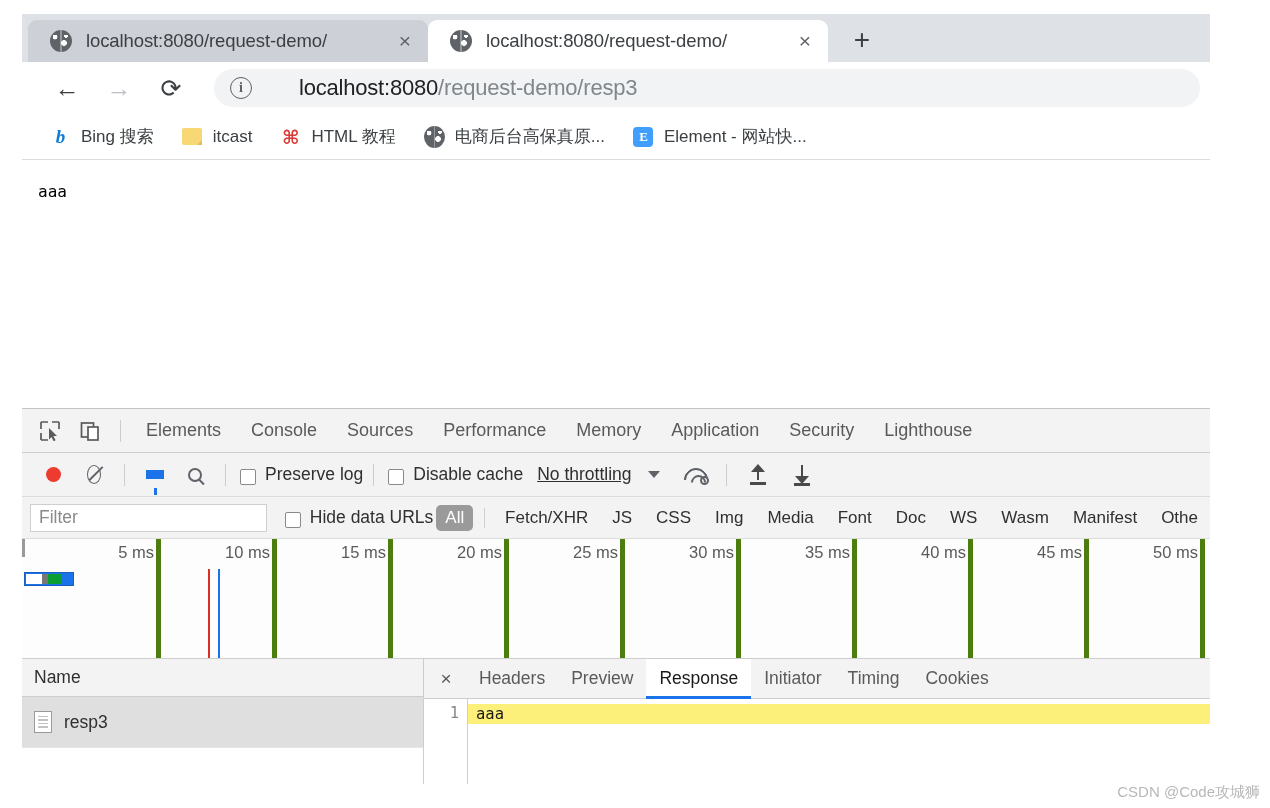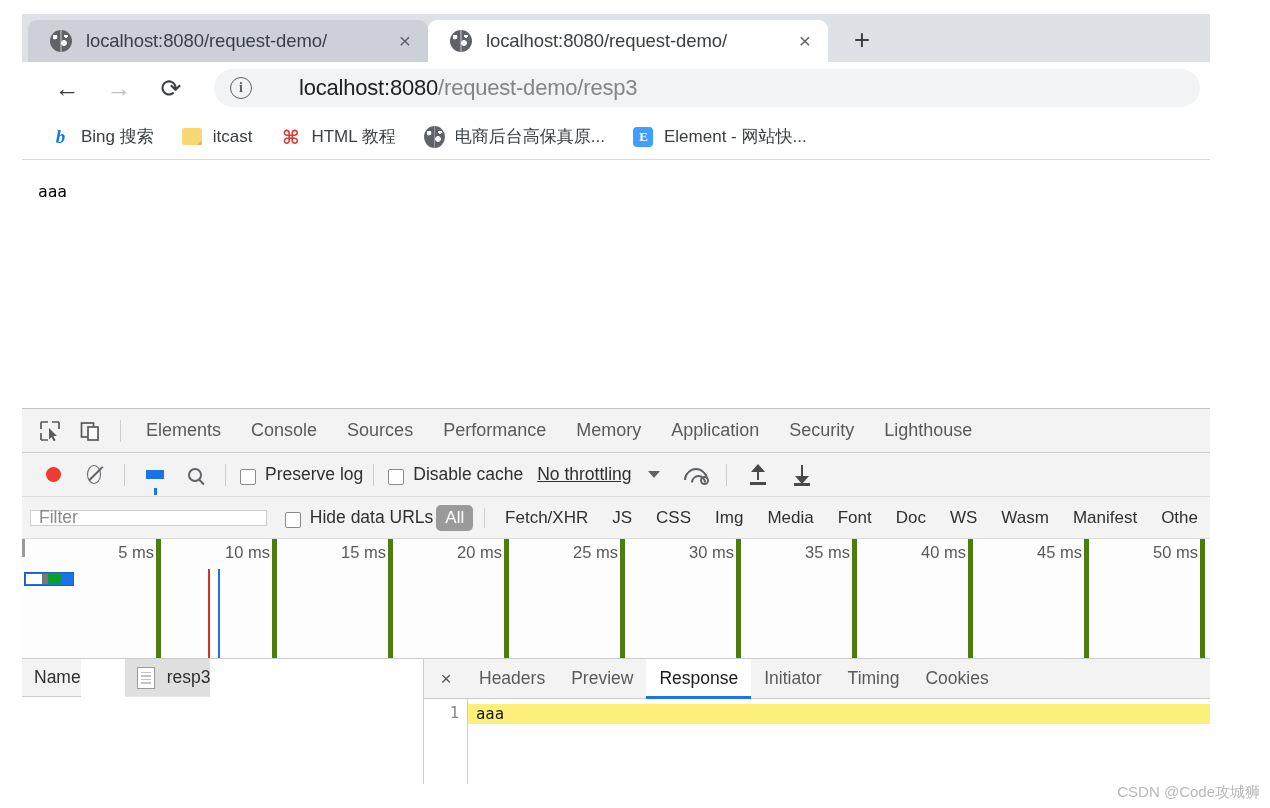--- a/index.html
+++ b/index.html
@@ -332,21 +332,21 @@
   
   .filter-bar {
     height: 42px;
     display: flex; align-items: center;
     padding-left: 8px;
     border-bottom: 1px solid #dcdcdc;
     background: #f3f3f3;
     flex: 0 0 auto;
   }
   .filter-input {
-    width: 272px; height: 16px;
+    width: 272px; height: 28px;
     background: #fff;
     border: 1px solid #cfcfcf;
     font-size: 17.5px;
     color: #8a8a8a;
     display: flex; align-items: center;
     padding-left: 8px;
     margin-right: 14px;
   }
   .type-pill {
     font-size: 17px; color: #303030;
@@ -395,33 +395,33 @@
     flex: 1 1 auto;
     display: flex;
     background: #ffffff;
     overflow: hidden;
   }
   .req-list {
     width: 402px;
     flex: 0 0 auto;
     border-right: 1px solid #cdcdcd;
     background: #fff;
-    display: flex; flex-direction: row; gap: 44px;
+    display: flex; flex-direction: column;
   }
   .col-header {
     height: 38px;
     background: #f3f3f3;
     border-bottom: 1px solid #cdcdcd;
     display: flex; align-items: center;
     padding-left: 12px;
     font-size: 17.5px;
     color: #303030;
   }
   .req-row {
-    height: 38px;
+    height: 51px;
     display: flex; align-items: center;
     padding-left: 12px;
     font-size: 17.5px;
     color: #303030;
     background: #dfdfdf;
     border-bottom: 1px solid #e6e6e6;
   }
   .doc-icon {
     width: 18px; height: 22px;
     background: #fff;

